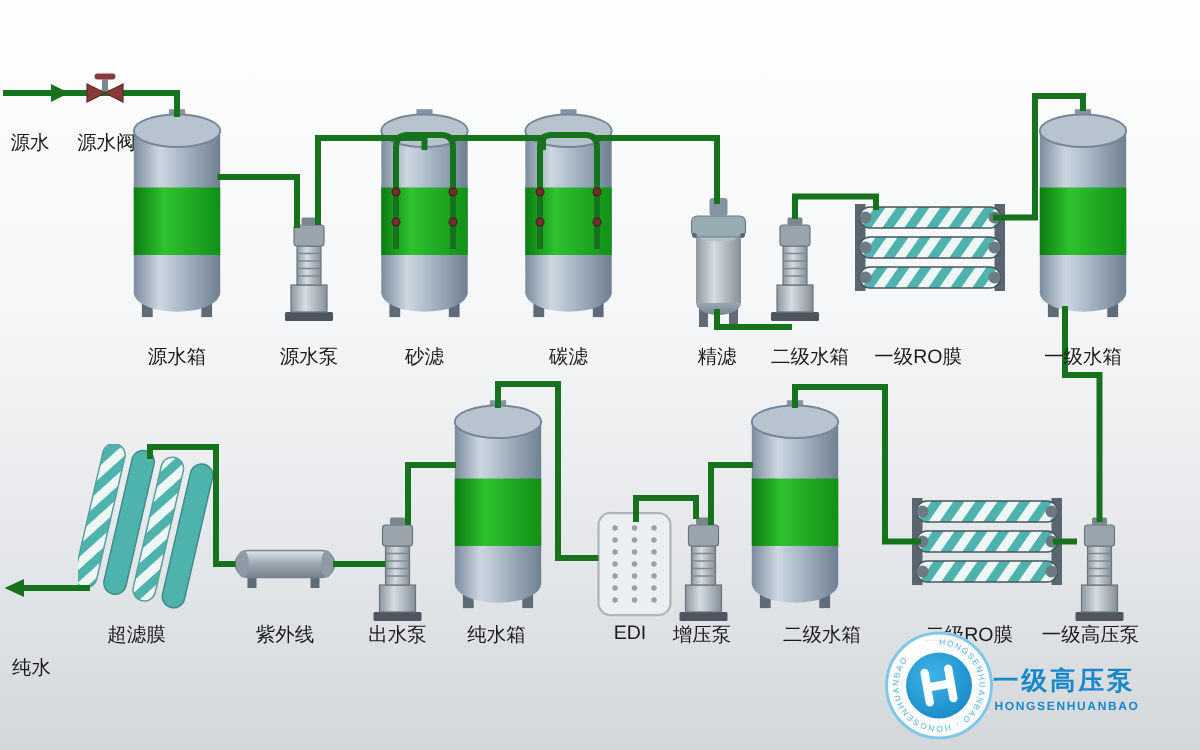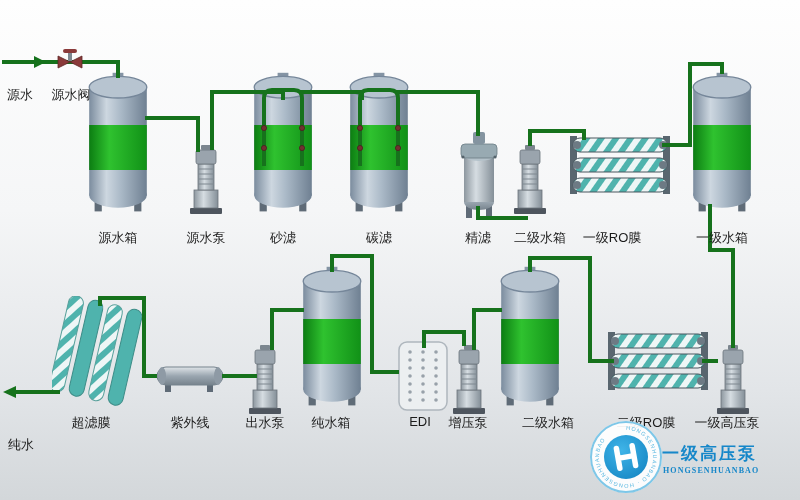--- a/index.html
+++ b/index.html
@@ -12,21 +12,21 @@
   .pipes{z-index:3;pointer-events:none;}
   .equip{position:absolute;z-index:2;}
   .equip.front{z-index:4;}
   .equip svg{width:100%;height:100%;display:block;}
   .lbl{
     position:absolute;z-index:4;transform:translateX(-50%);
     font-size:13px;color:#1b1b1b;white-space:nowrap;
   }
   .logo{position:absolute;z-index:5;}
   .logo-cn{font-size:17px;font-weight:bold;letter-spacing:2px;color:#1687c9;}
-  .logo-en{font-size:8px;letter-spacing:1.1px;color:#1687c9;font-weight:bold;font-family:Liberation Serif, serif;}
+  .logo-en{font-size:8px;letter-spacing:1.1px;color:#1687c9;font-weight:bold;}
 </style>
 </head>
 <body>
 
 <div class="canvas">
 
   <svg width="0" height="0" style="position:absolute" aria-hidden="true">
     <defs>
       <linearGradient id="gSteel" x1="0" y1="0" x2="1" y2="0">
         <stop offset="0" stop-color="#7b8c9e"></stop>

